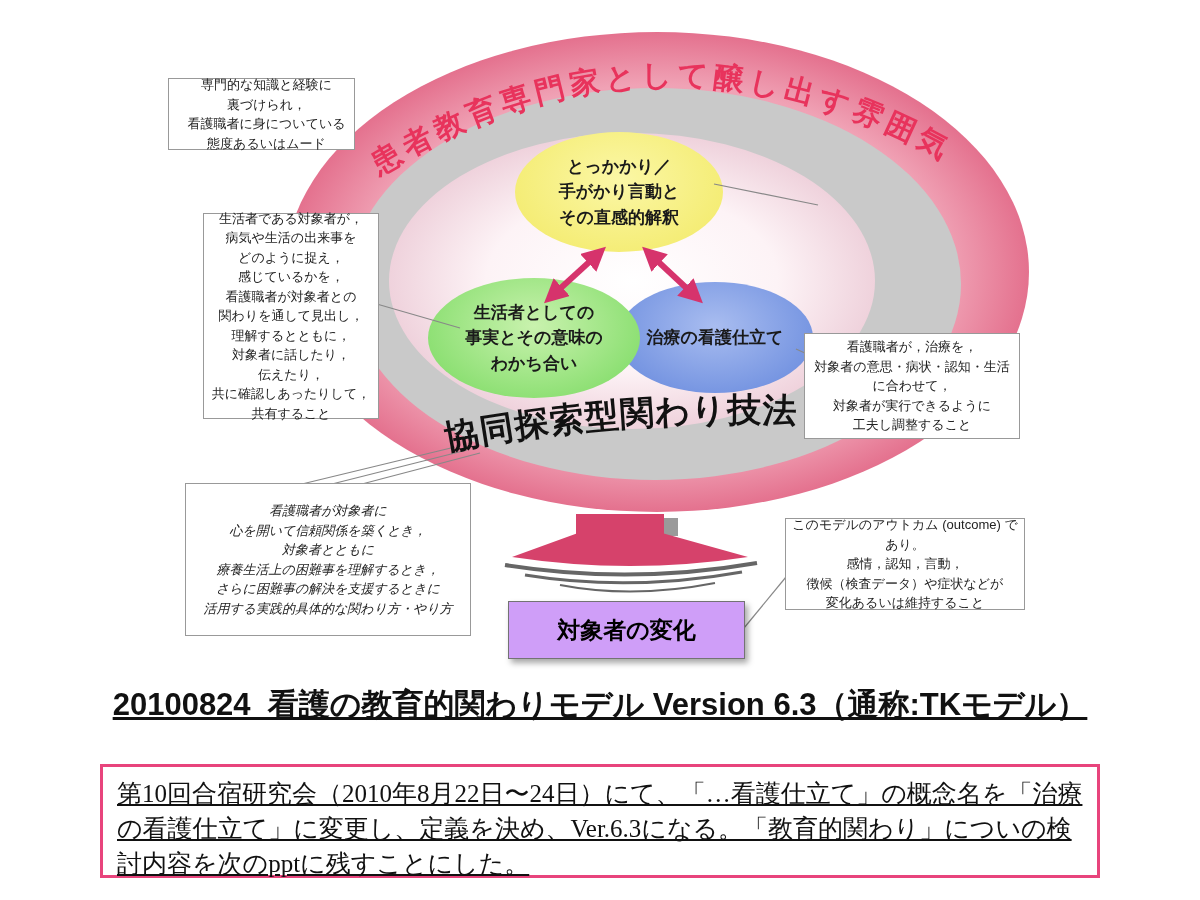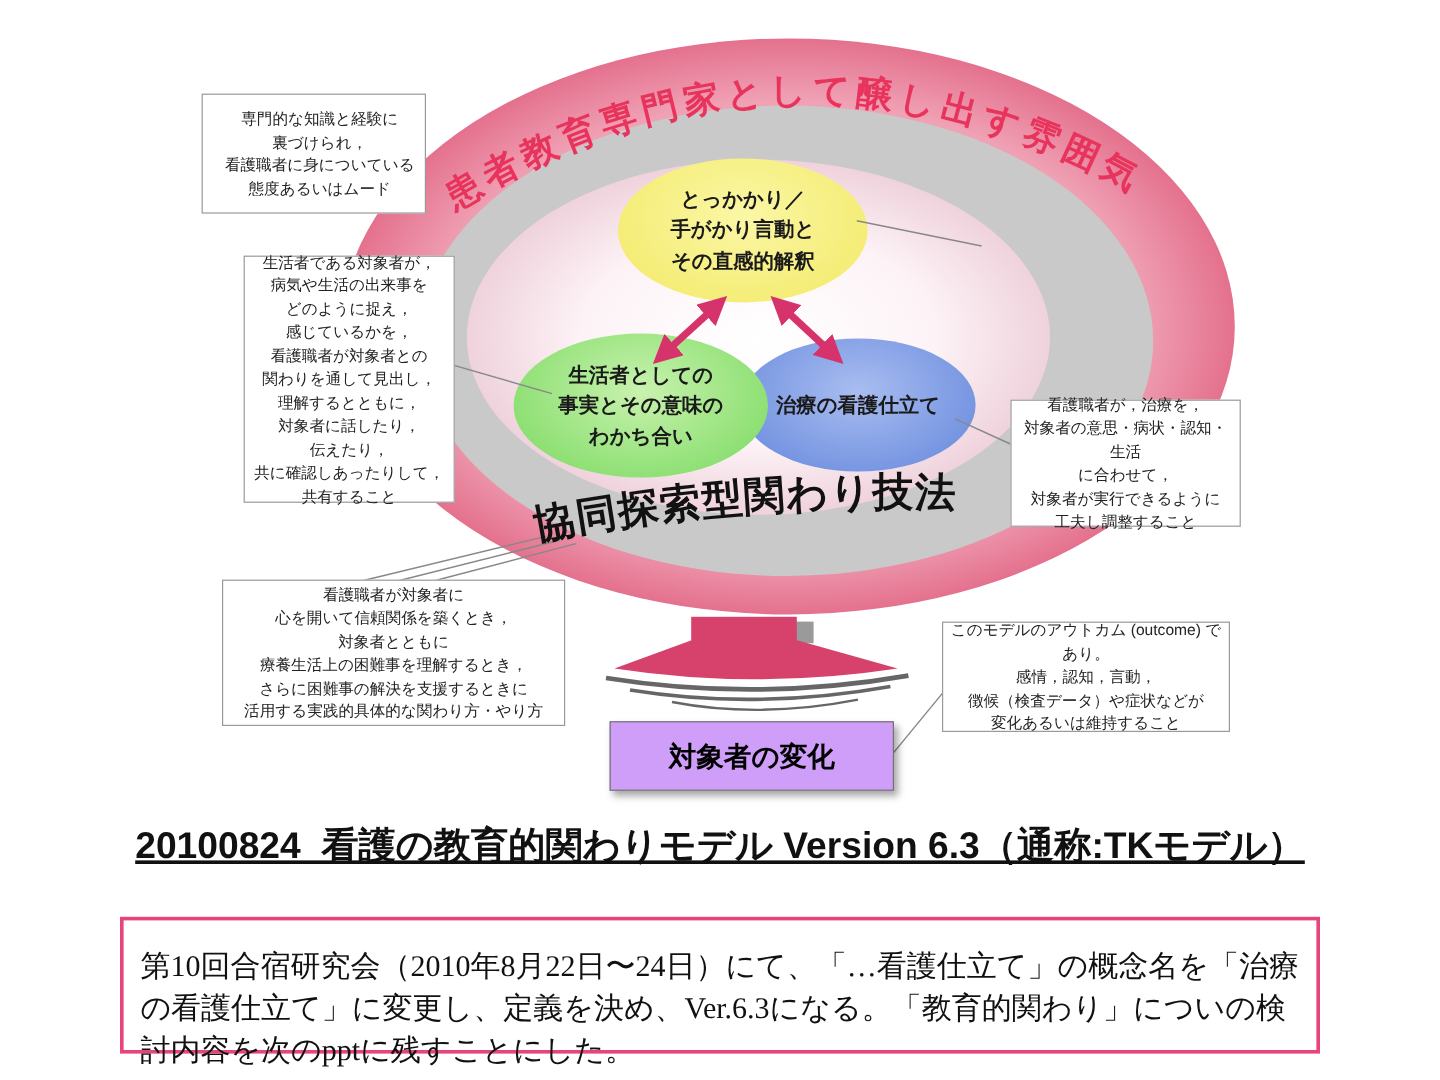--- a/index.html
+++ b/index.html
@@ -8,33 +8,33 @@
   .note{position:absolute;background:#fff;border:1px solid #999;display:flex;align-items:center;justify-content:center;
         text-align:center;font-size:13px;line-height:1.5;white-space:pre-line;color:#222;padding:4px 6px;box-sizing:border-box;}
   .bubble{position:absolute;border-radius:50%;display:flex;align-items:center;justify-content:center;text-align:center;
           font-weight:bold;white-space:pre-line;color:#1a1a1a;}
   #bubble-yellow{left:515px;top:132px;width:208px;height:120px;font-size:17px;line-height:1.5;
                  background:radial-gradient(ellipse at 50% 40%, #fbf7a6 0%, #f2e964 100%);}
   #bubble-green{left:428px;top:278px;width:212px;height:120px;font-size:17px;line-height:1.5;
                 background:radial-gradient(ellipse at 50% 40%, #c9f2ae 0%, #77d95e 100%);}
   #bubble-blue{left:617px;top:282px;width:196px;height:111px;font-size:17px;
                background:radial-gradient(ellipse at 50% 40%, #a9bdf0 0%, #6386dc 100%);text-align:right;}
-  #note-attitude{left:168px;top:78px;width:187px;height:100px;padding-left:16px;}
+  #note-attitude{left:168px;top:78px;width:187px;height:72px;padding-left:16px;}
   #note-sharing{left:180px;top:213px;width:176px;height:206px;margin-left:23px;}
   #note-signal{left:818px;top:168px;width:238px;height:84px;}
-  #note-tailoring{left:842px;top:333px;width:192px;height:106px;}
-  #note-technique{left:185px;top:483px;width:286px;height:122px;}
+  #note-tailoring{left:804px;top:333px;width:216px;height:106px;}
+  #note-technique{left:185px;top:483px;width:286px;height:153px;font-style:italic;}
   #note-outcome{left:785px;top:518px;width:240px;height:92px;}
   #outcome-box{position:absolute;left:508px;top:601px;width:235px;height:56px;background:#cf9ef8;border:1px solid #737373;
                box-shadow:3px 4px 6px rgba(0,0,0,.35);display:flex;align-items:center;justify-content:center;
                font-size:23px;font-weight:bold;color:#000;}
   #main-title{position:absolute;left:0;top:684px;width:1200px;text-align:center;font-size:31px;font-weight:bold;
               color:#111;white-space:pre;text-decoration:underline;}
   #footer-note{position:absolute;left:100px;top:764px;width:1000px;height:114px;box-sizing:border-box;border:3px solid #e8447c;
-               padding:21px 14px;font-family:"Liberation Serif",serif;font-size:25px;line-height:1.4;color:#111;background:#fff;}
+               padding:9px 14px;font-family:"Liberation Serif",serif;font-size:25px;line-height:1.4;color:#111;background:#fff;text-decoration:underline;}
 </style>
 </head>
 <body>
 
 <div id="stage">
 
   <svg class="layer" viewBox="0 0 1200 900">
     <defs>
       <radialGradient id="pinkRing" cx="0.5" cy="0.5" r="0.5">
         <stop offset="0%" stop-color="#f6b9c8"></stop>

